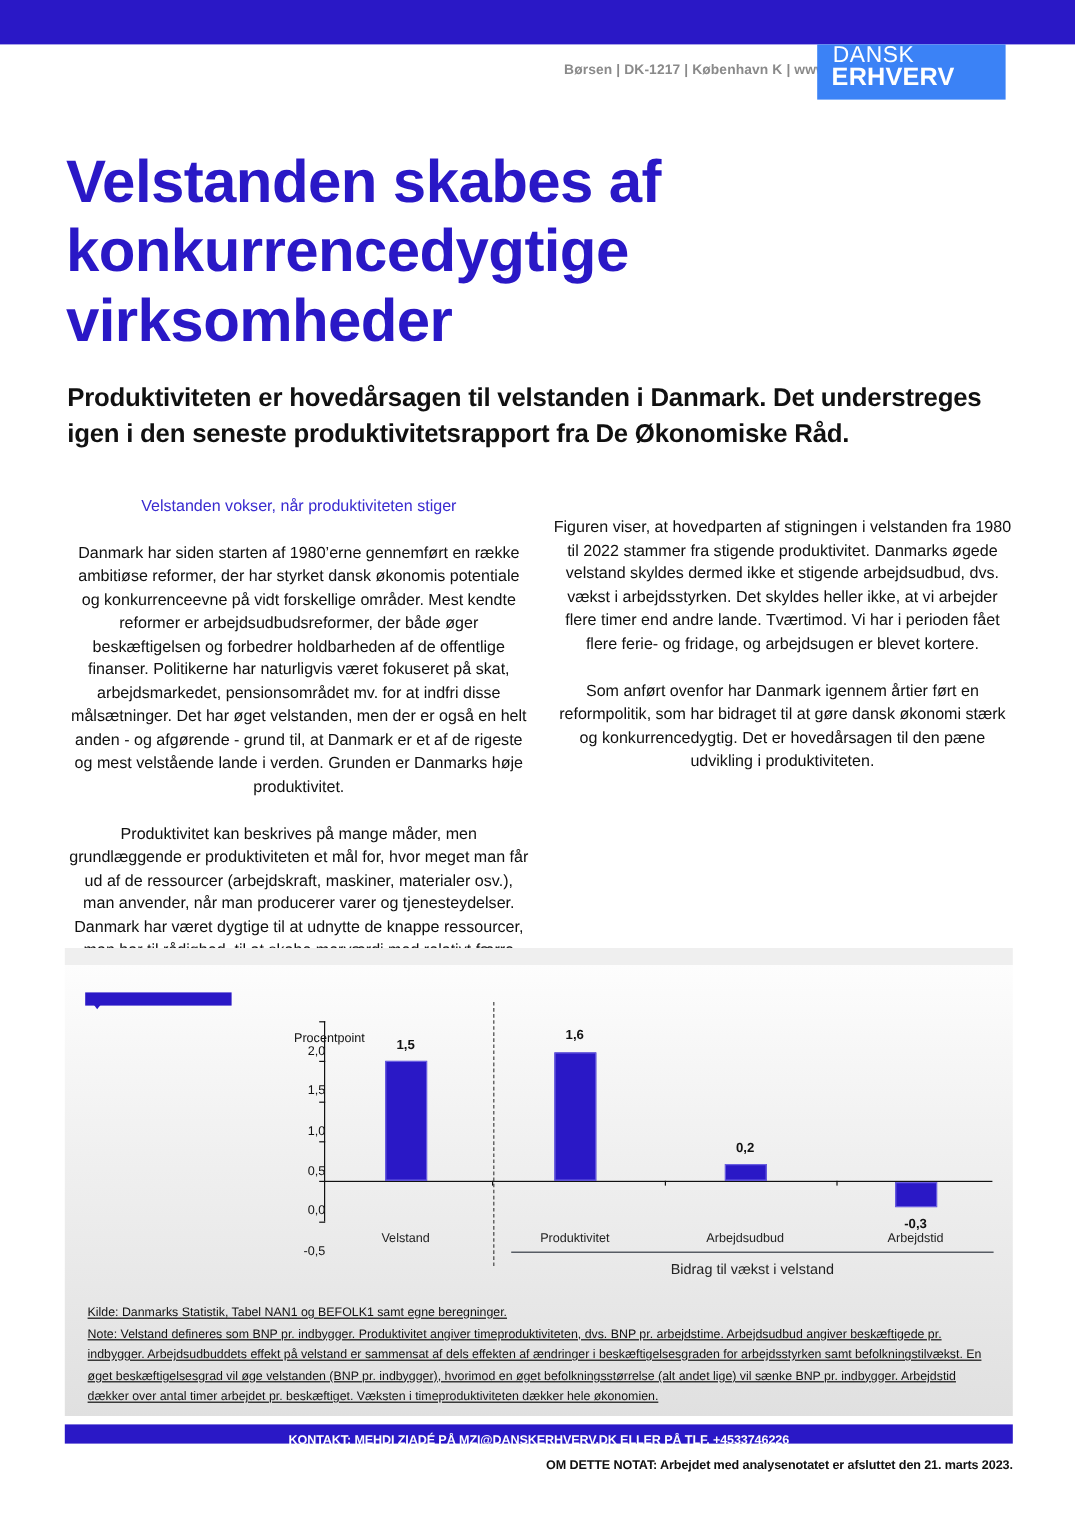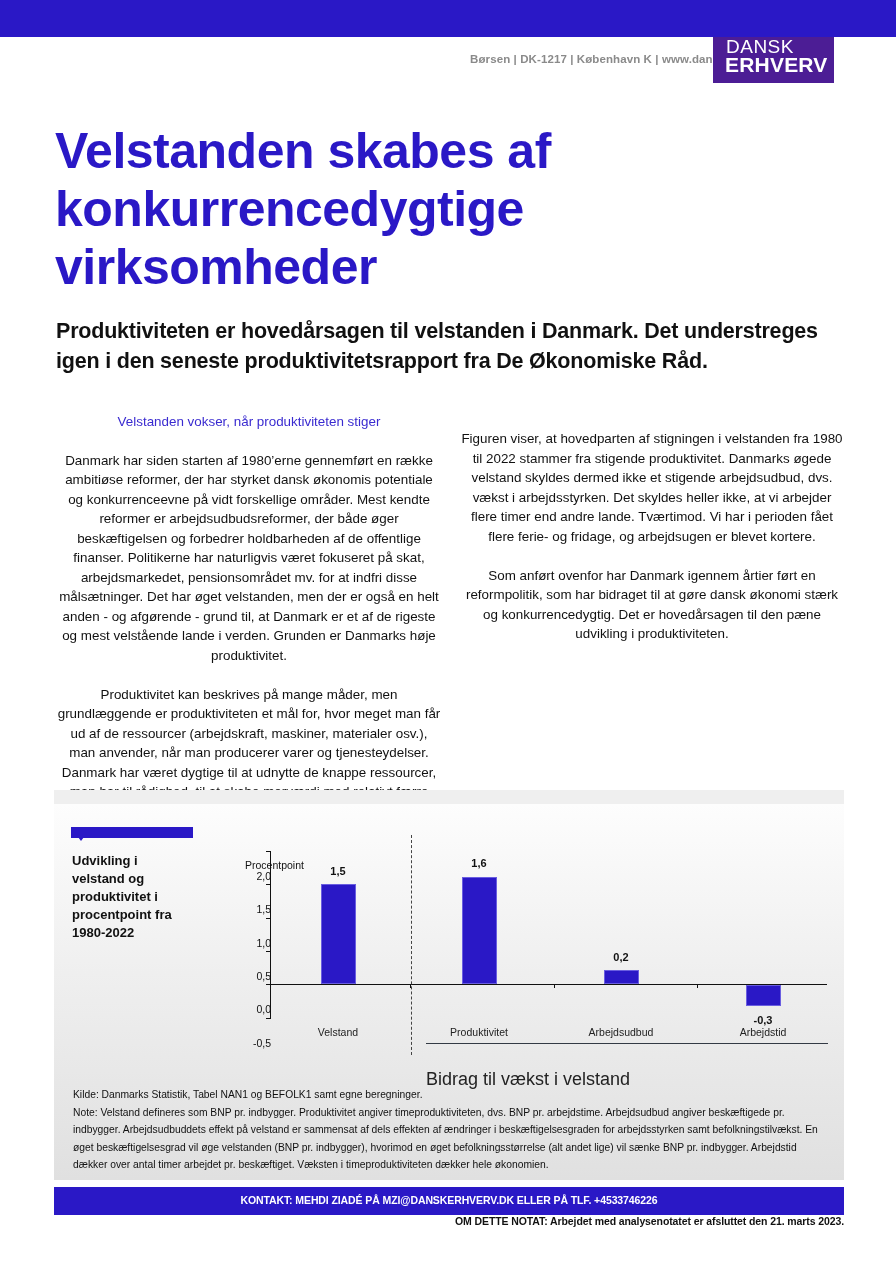--- a/index.html
+++ b/index.html
@@ -3,21 +3,21 @@
 <meta charset="utf-8">
 <style>
   html, body { margin: 0; padding: 0; }
   body {
     width: 896px; height: 1266px; position: relative; overflow: hidden;
     background: #ffffff; color: #111;
     font-family: "Liberation Sans", "DejaVu Sans", sans-serif;
   }
   .top-band { position: absolute; left: 0; top: 0; width: 896px; height: 37px; background: #2a18c6; }
   .address { position: absolute; right: 112px; top: 53px; font-size: 11.5px; color: #8a8a8a; font-weight: bold; letter-spacing: 0.1px; }
-  .logo { position: absolute; left: 713px; top: 37px; width: 121px; height: 46px; background: #4c1d95; color: #fff; }
+  .logo { position: absolute; left: 681px; top: 37px; width: 121px; height: 46px; background: #3b82f6; color: #fff; padding-left: 36px; }
   .logo .l1 { position: absolute; left: 13px; top: 0px; font-size: 19px; line-height: 19px; letter-spacing: 0.5px; font-weight: normal; }
   .logo .l2 { position: absolute; left: 12px; top: 17px; font-size: 21px; line-height: 21px; font-weight: bold; letter-spacing: 0.2px; }
 
   .title { position: absolute; left: 55px; top: 122px; width: 700px; margin: 0;
     font-size: 50px; line-height: 58px; font-weight: 900; color: #2a18c6; letter-spacing: -0.5px; }
   .lead { position: absolute; left: 56px; top: 316px; width: 790px; margin: 0;
     font-size: 21.5px; line-height: 30px; font-weight: bold; color: #111; letter-spacing: -0.2px; }
 
   .col { position: absolute; top: 412px; width: 386px; font-size: 13.4px; line-height: 19.5px; color: #111; }
   .col-left { left: 56px; }
@@ -37,26 +37,26 @@
   .yaxis { position: absolute; left: 216px; top: 61px; width: 1px; height: 167px; background: #111; }
   .ytick { position: absolute; width: 5px; height: 1px; background: #111; left: 212px; }
   .ytick-label { position: absolute; font-size: 10.5px; color: #111; right: 573px; text-align: right; margin-top: 26px; }
   .zero-line { position: absolute; left: 216px; top: 194px; width: 557px; height: 1px; background: #111; }
   .xtick { position: absolute; top: 194px; width: 1px; height: 4px; background: #111; }
   .divider { position: absolute; left: 357px; top: 45px; height: 220px; border-left: 1px dashed #444; }
   .bar { position: absolute; width: 35px; background: #2a18c6; box-shadow: inset 0 0 0 1px #6a5ee0; }
   .bar-val { position: absolute; width: 60px; text-align: center; font-size: 11px; font-weight: bold; color: #111; }
   .cat-label { position: absolute; width: 120px; text-align: center; font-size: 10.5px; color: #222; }
   .group-line { position: absolute; left: 372px; top: 253px; width: 402px; height: 1px; background: #333a44; }
-  .group-label { position: absolute; left: 372px; top: 261px; width: 402px; text-align: left; font-size: 18px; color: #222; margin-top: 18px; }
+  .group-label { position: absolute; left: 372px; top: 261px; width: 402px; text-align: center; font-size: 12px; color: #222; }
 
   .notes { position: absolute; left: 19px; top: 296px; width: 760px; font-size: 10.3px; line-height: 17.6px; color: #111; }
-  .notes p { margin: 0; }
+  .notes p { margin: 0; text-decoration: underline; }
 
-  .contact { position: absolute; left: 54px; top: 1187px; width: 790px; height: 28px; background: #2a18c6;
+  .contact { position: absolute; left: 54px; top: 1187px; width: 790px; height: 16px; background: #2a18c6;
     color: #fff; font-size: 10.5px; font-weight: bold; text-align: center; line-height: 26px; letter-spacing: -0.1px; }
   .about { position: absolute; left: 54px; top: 1215px; width: 790px; text-align: right; font-size: 10.5px; font-weight: bold; color: #111; letter-spacing: -0.1px; }
   .about .kw { font-weight: bold; }
 </style>
 </head>
 <body>
 
 <div class="top-band"></div>
 <div class="address">Børsen | DK-1217 | København K | www.danskerhverv.dk</div>
 <div class="logo">
@@ -74,21 +74,20 @@
 </div>
 
 <div class="col col-right">
   <p>Figuren viser, at hovedparten af stigningen i velstanden fra 1980 til 2022 stammer fra stigende produktivitet. Danmarks øgede velstand skyldes dermed ikke et stigende arbejdsudbud, dvs. vækst i arbejdsstyrken. Det skyldes heller ikke, at vi arbejder flere timer end andre lande. Tværtimod. Vi har i perioden fået flere ferie- og fridage, og arbejdsugen er blevet kortere.</p>
   <p>Som anført ovenfor har Danmark igennem årtier ført en reformpolitik, som har bidraget til at gøre dansk økonomi stærk og konkurrencedygtig. Det er hovedårsagen til den pæne udvikling i produktiviteten.</p>
 </div>
 
 <div class="figure">
   <div class="fig-bar"></div>
   <div class="fig-bar-notch"></div>
-  <div class="fig-title">Udvikling i velstand og produktivitet i procentpoint fra 1980-2022</div>
 
   <div class="chart">
     <div class="ylabel">Procentpoint</div>
     <div class="yaxis"></div>
 
     <div class="ytick" style="top:61px"></div>
     <div class="ytick" style="top:94px"></div>
     <div class="ytick" style="top:128px"></div>
     <div class="ytick" style="top:161px"></div>
     <div class="ytick" style="top:194px"></div>

